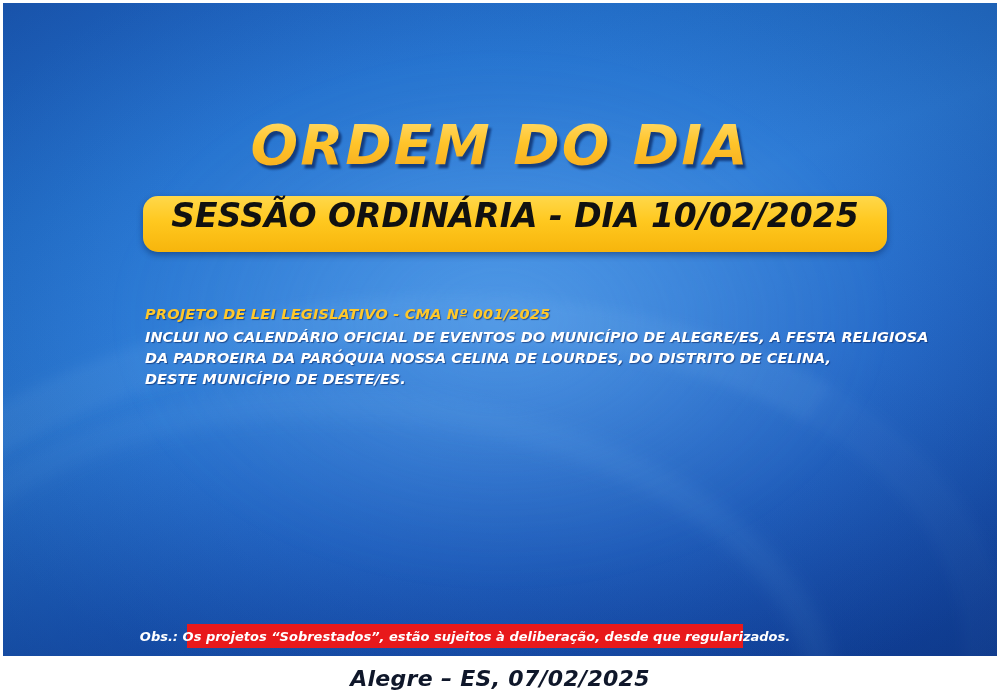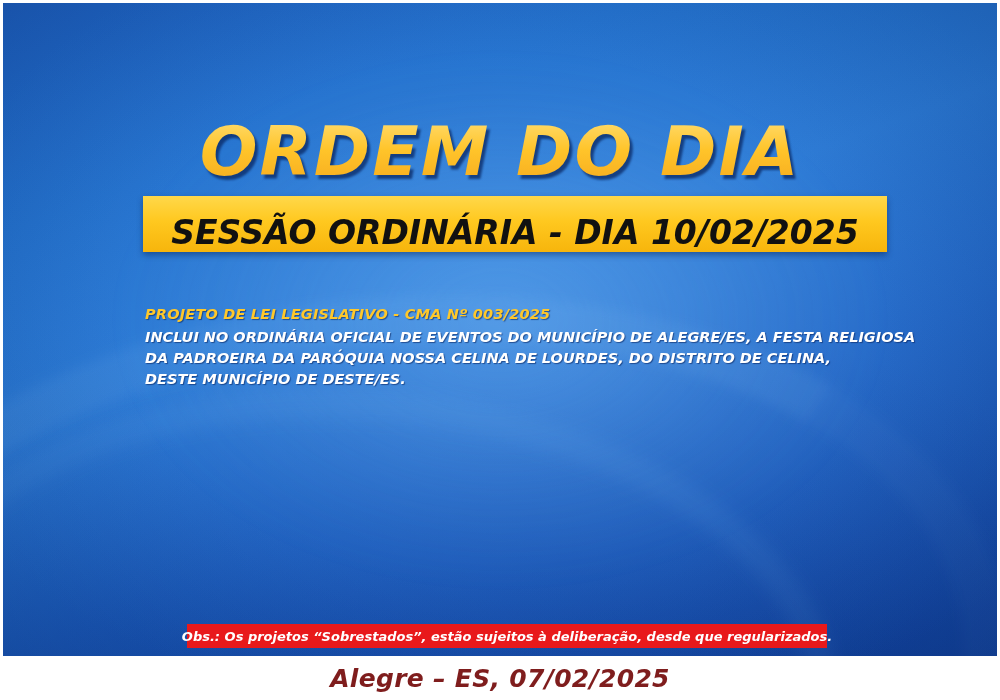--- a/index.html
+++ b/index.html
@@ -67,21 +67,21 @@
     pointer-events: none;
   }
 
   
   .title {
     position: absolute;
     top: 112px;
     left: 0;
     width: 1000px;
     text-align: center;
-    font-size: 68px;
+    font-size: 56px;
     font-weight: bold;
     font-style: italic;
     letter-spacing: 2px;
     color: #ffc92e;
     background: linear-gradient(180deg, #ffe07a 0%, #ffc42a 48%, #f5a81d 100%);
     -webkit-background-clip: text;
     background-clip: text;
     -webkit-text-fill-color: transparent;
     text-shadow: none;
     filter: drop-shadow(3px 4px 1px rgba(10,40,100,0.75));
@@ -91,22 +91,23 @@
   
   .banner {
     position: absolute;
     top: 196px;
     left: 143px;
     width: 744px;
     height: 56px;
     background: linear-gradient(180deg, #ffd84a 0%, #ffc81f 45%, #f7b50c 100%);
     box-shadow: 0 3px 6px rgba(5,30,80,0.45);
     display: flex;
-    align-items: flex-end;
+    align-items: flex-start;
     justify-content: center;
+    border-radius: 15px;
   }
   .banner-text {
     color: #111111;
     font-size: 33px;
     font-weight: bold;
     font-style: italic;
     letter-spacing: 0px;
     font-family: "DejaVu Sans", sans-serif;
     white-space: nowrap;
   }
@@ -137,21 +138,21 @@
     text-shadow: 1px 1px 1px rgba(8,35,95,0.6);
     font-family: "DejaVu Sans", sans-serif;
   }
   .item-body div { white-space: nowrap; }
 
   
   .note {
     position: absolute;
     left: 187px;
     top: 624px;
-    width: 640px;
+    width: 556px;
     height: 24px;
     background: #e8191b;
     display: flex;
     align-items: center;
     justify-content: center;
   }
   .note-text {
     color: #ffffff;
     font-size: 13px;
     font-weight: bold;
@@ -166,22 +167,22 @@
     left: 0;
     top: 656px;
     width: 1000px;
     height: 44px;
     background: #ffffff;
     display: flex;
     align-items: center;
     justify-content: center;
   }
   .place-date {
-    color: #7f1d1d;
-    font-size: 25px;
+    color: #0f172a;
+    font-size: 22px;
     font-weight: bold;
     font-style: italic;
     font-family: "DejaVu Sans", sans-serif;
     letter-spacing: 0.3px;
   }
 
   
   .edge-top { position:absolute; left:0; top:0; width:1000px; height:3px; background:#ffffff; }
   .edge-left { position:absolute; left:0; top:0; width:3px; height:700px; background:#ffffff; }
   .edge-right { position:absolute; right:0; top:0; width:3px; height:700px; background:#ffffff; }
@@ -201,23 +202,23 @@
   <div class="edge-right"></div>
 
   <div class="title">ORDEM DO DIA</div>
 
   <div class="banner">
     <span class="banner-text">SESSÃO ORDINÁRIA - DIA 10/02/2025</span>
   </div>
 
   <div class="body-block">
     <div class="agenda-item">
-      <div class="item-title">PROJETO DE LEI LEGISLATIVO - CMA Nº 003/2025</div>
+      <div class="item-title">PROJETO DE LEI LEGISLATIVO - CMA Nº 001/2025</div>
       <div class="item-body">
-        <div>INCLUI NO ORDINÁRIA OFICIAL DE EVENTOS DO MUNICÍPIO DE ALEGRE/ES, A FESTA RELIGIOSA</div>
+        <div>INCLUI NO CALENDÁRIO OFICIAL DE EVENTOS DO MUNICÍPIO DE ALEGRE/ES, A FESTA RELIGIOSA</div>
         <div>DA PADROEIRA DA PARÓQUIA NOSSA CELINA DE LOURDES, DO DISTRITO DE CELINA,</div>
         <div>DESTE MUNICÍPIO DE DESTE/ES.</div>
       </div>
     </div>
   </div>
 
   <div class="note">
     <span class="note-text">Obs.: Os projetos “Sobrestados”, estão sujeitos à deliberação, desde que regularizados.</span>
   </div>
 

